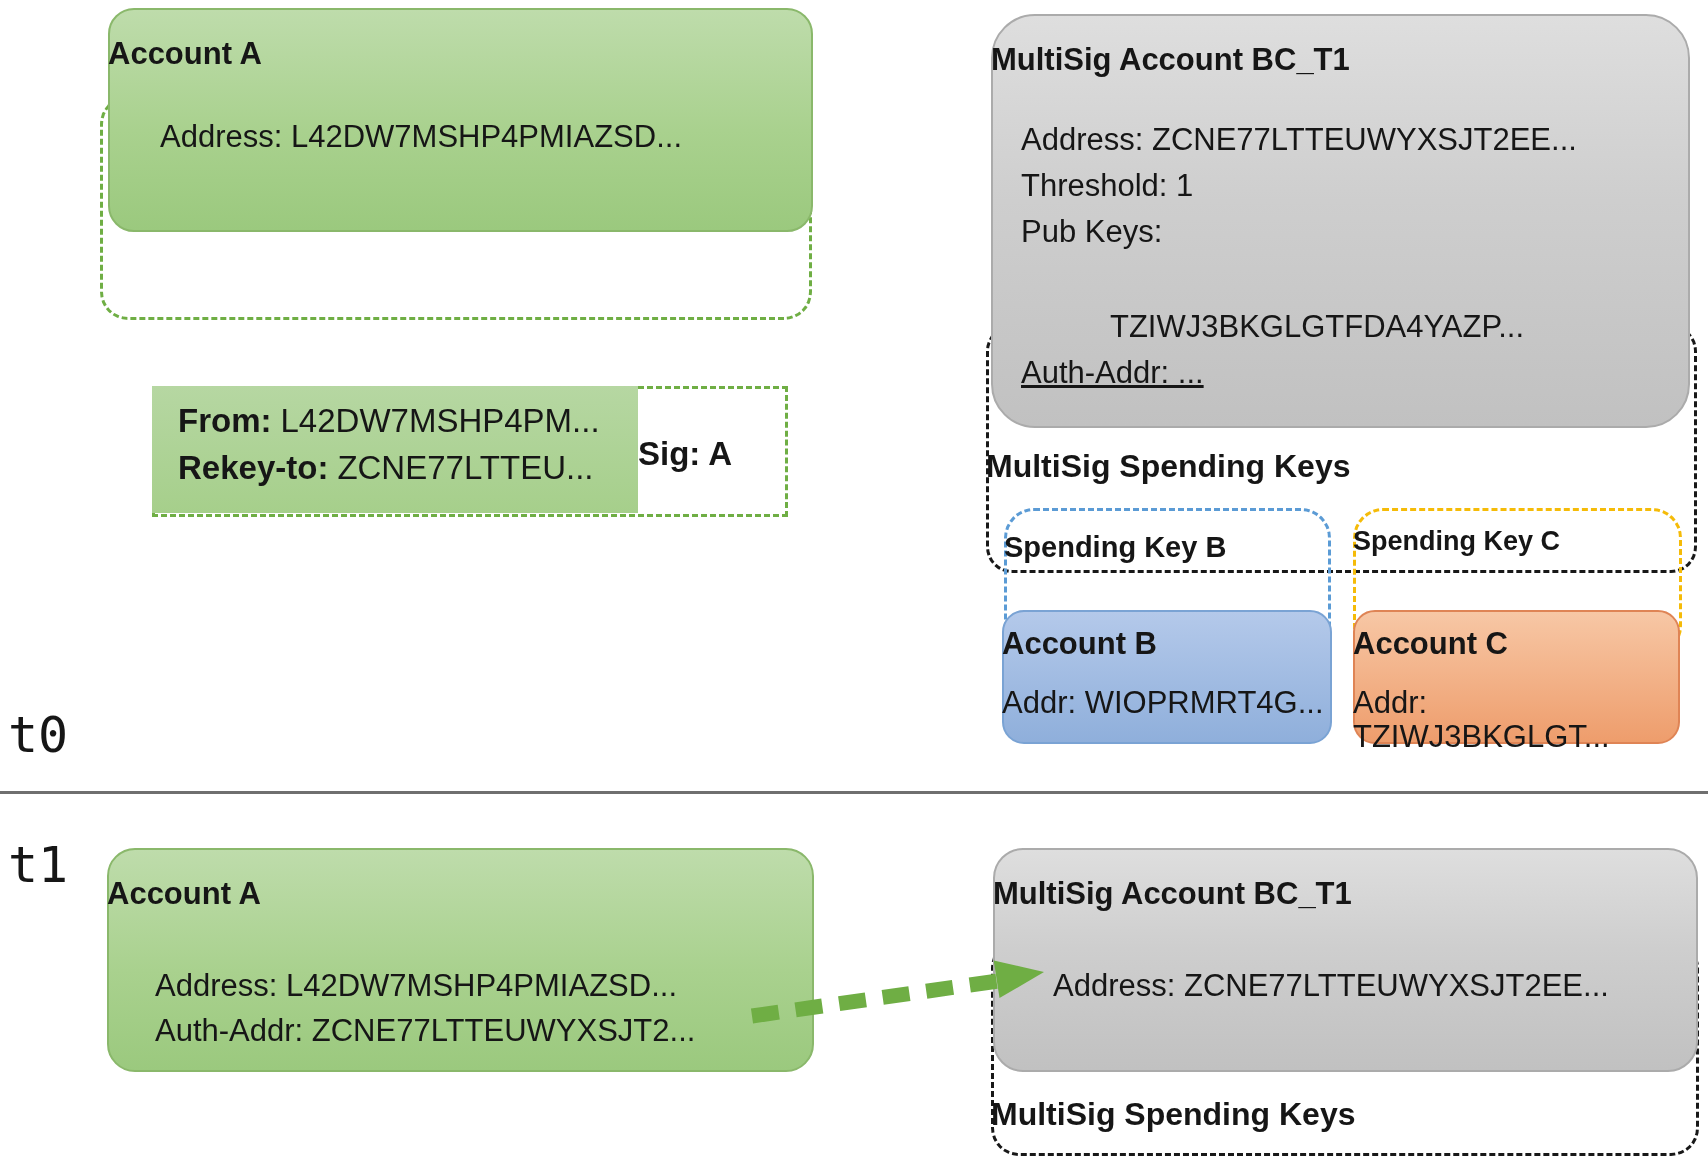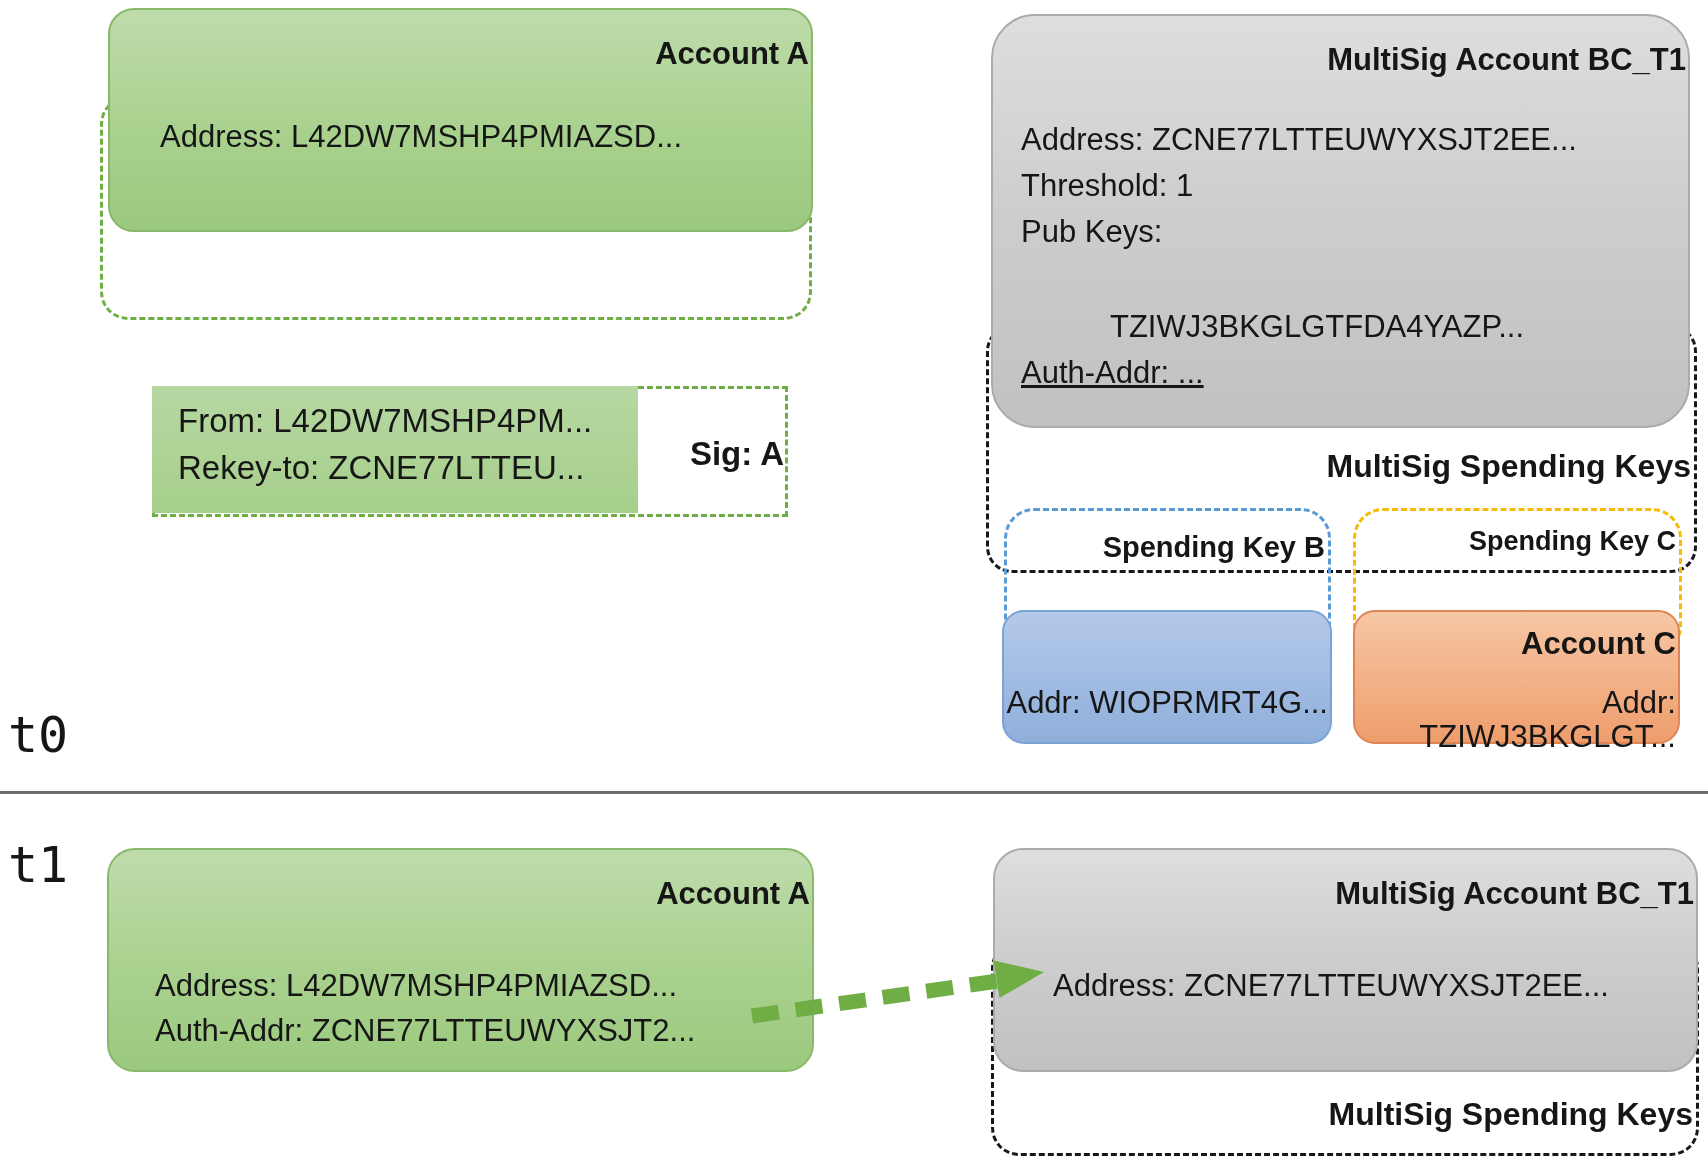--- a/index.html
+++ b/index.html
@@ -1,40 +1,40 @@
 <!DOCTYPE html>
 <html><head>
 <meta charset="utf-8">
 <style>
   html,body{margin:0;padding:0;background:#ffffff;}
   #stage{
     position:relative;width:1708px;height:1164px;background:#ffffff;overflow:hidden;
     font-family:"Liberation Sans",sans-serif;color:#161616;
   }
   .abs{position:absolute;}
-  .center{text-align:right;}
+  .center{text-align:left;}
   .bold{font-weight:700;}
   
   .box-green{background:linear-gradient(180deg,#bedcab 0%,#a9d18e 55%,#9bc97e 100%);border:2px solid #8ab86b;}
   .box-green-flat{background:linear-gradient(180deg,#b6d7a2 0%,#a6cf8b 100%);}
   .box-gray{background:linear-gradient(180deg,#dedede 0%,#cecece 45%,#c1c1c1 100%);border:2px solid #ababab;}
   .box-blue{background:linear-gradient(180deg,#b4c9ea 0%,#8fafdb 100%);border:2px solid #7aa3d4;}
   .box-orange{background:linear-gradient(180deg,#f7c7a5 0%,#ee9d6c 100%);border:2px solid #df8455;}
   
   .dash-green{border:3px dashed #6fae44;}
   .dash-black{border:3px dashed #181818;}
   .dash-blue{border:3px dashed #5b9bd5;}
   .dash-yellow{border:3px dashed #f5bb08;}
   .r22{border-radius:22px;} .r26{border-radius:26px;} .r28{border-radius:28px;}
   .r30{border-radius:30px;} .r44{border-radius:44px;}
   .t31{font-size:31px;line-height:40px;}
   .t33{font-size:33px;line-height:42px;}
   .t27{font-size:31px;line-height:34px;}
   .tlabel{font-size:50px;font-weight:500;font-family:"DejaVu Sans Mono",monospace;}
-  .lbl{font-weight:400;margin-right:9px;}
+  .lbl{font-weight:700;margin-right:9px;}
   .divider{background:#6f6f6f;}
 </style>
 </head>
 <body>
 
 <div id="stage">
 
   <div class="abs dash-green r28" style="left:100px;top:96px;width:706px;height:218px;"></div>
 
   <div class="abs box-green r26" style="left:108px;top:8px;width:701px;height:220px;"></div>
@@ -62,20 +62,21 @@
   <div class="abs t31" style="left:1021px;top:166px;">Threshold: 1</div>
   <div class="abs t31" style="left:1021px;top:212px;">Pub Keys:</div>
   <div class="abs t31" style="left:1110px;top:307px;">TZIWJ3BKGLGTFDA4YAZP...</div>
   <div class="abs t31" style="left:1021px;top:353px;text-decoration:underline;">Auth-Addr: ...</div>
 
   <div class="abs center bold" style="left:986px;top:448px;width:705px;font-size:32px;">MultiSig Spending Keys</div>
   <div class="abs center bold" style="left:1004px;top:524px;width:321px;font-size:29px;margin-top:7px;">Spending Key B</div>
   <div class="abs center bold" style="left:1353px;top:526px;width:323px;font-size:27px;">Spending Key C</div>
 
   <div class="abs box-blue r22" style="left:1002px;top:610px;width:326px;height:130px;"></div>
+  <div class="abs center bold t31" style="left:1002px;top:624px;width:326px;">Account B</div>
   <div class="abs center t27" style="left:1002px;top:686px;width:326px;">Addr: WIOPRMRT4G...</div>
 
   <div class="abs box-orange r22" style="left:1353px;top:610px;width:323px;height:130px;"></div>
   <div class="abs center bold t31" style="left:1353px;top:624px;width:323px;">Account C</div>
   <div class="abs center t27" style="left:1353px;top:686px;width:323px;">Addr: TZIWJ3BKGLGT...</div>
 
   <div class="abs tlabel" style="left:8px;top:706px;">t0</div>
   <div class="abs divider" style="left:0px;top:791px;width:1708px;height:3px;"></div>
 
   <div class="abs tlabel" style="left:8px;top:836px;">t1</div>

